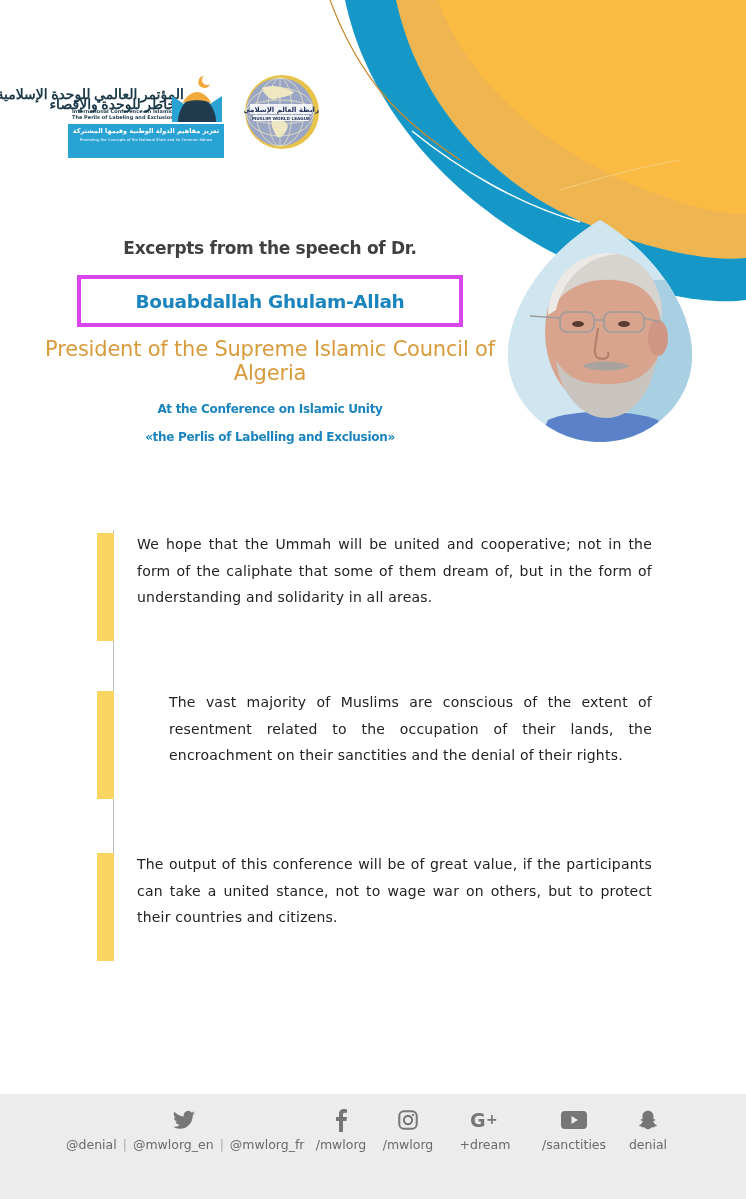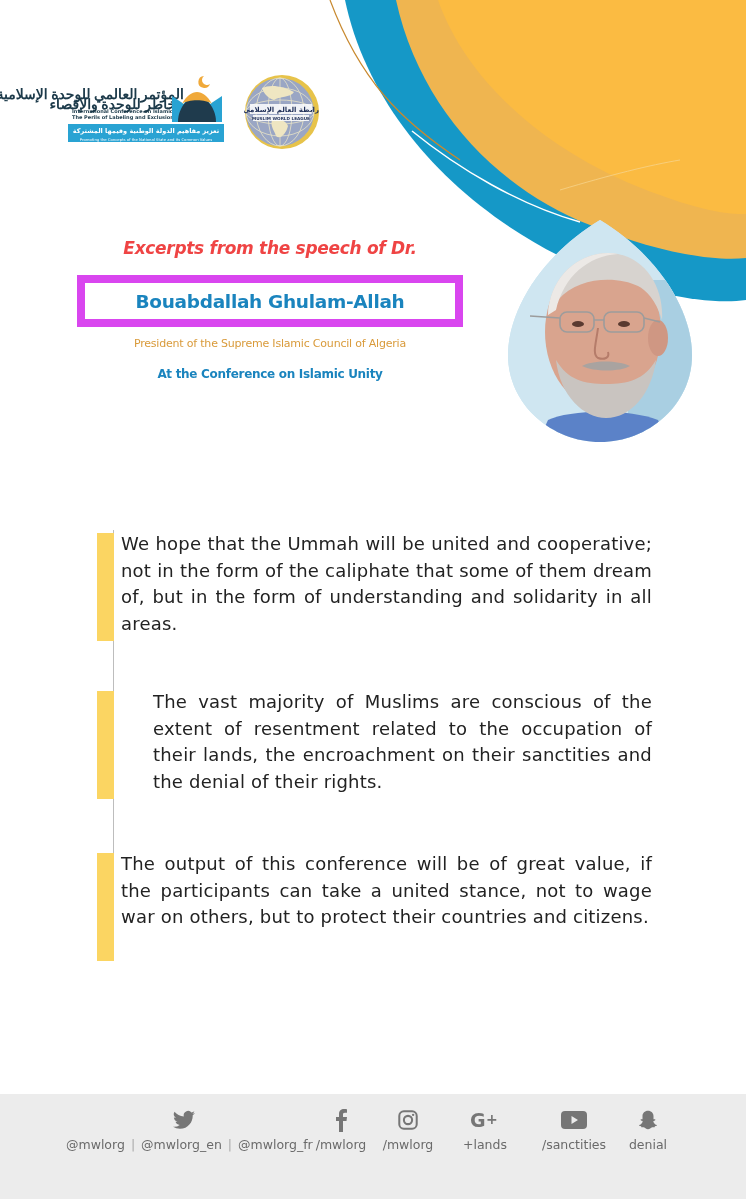--- a/index.html
+++ b/index.html
@@ -15,52 +15,52 @@
     }
     .conf-logo .arabic1 { top: 14px; }
     .conf-logo .arabic2 { top: 24px; }
     .conf-logo .en1, .conf-logo .en2 {
       position: absolute; left: 4px; font-size: 5px; font-weight: bold; color: #1c3a4a; white-space: nowrap;
     }
     .conf-logo .en1 { top: 36px; }
     .conf-logo .en2 { top: 42px; }
     .conf-logo .mosque { position: absolute; right: 0; top: 2px; width: 54px; height: 48px; }
     .conf-logo .band {
-      position: absolute; left: 0; top: 52px; width: 156px; height: 18px; background: #29a3d3;
+      position: absolute; left: 0; top: 52px; width: 156px; height: 34px; background: #29a3d3;
       color: #fff; text-align: center;
     }
     .conf-logo .band .ar { display: block; font-size: 6.5px; font-weight: bold; margin-top: 3px; direction: rtl; }
     .conf-logo .band .en { display: block; font-size: 3.8px; margin-top: 2px; white-space: nowrap; }
 
     .mwl-logo { position: absolute; left: 244px; top: 74px; width: 76px; height: 76px; }
 
     
     .header-block { position: absolute; left: 40px; top: 238px; width: 460px; text-align: center; }
-    .excerpts { font-family: "DejaVu Sans", sans-serif; font-weight: bold; font-size: 17px; color: #ef4444; letter-spacing: -0.3px; font-style: italic; }
+    .excerpts { font-family: "DejaVu Sans", sans-serif; font-weight: bold; font-size: 17px; color: #404040; letter-spacing: -0.3px; }
     .name-box {
-      margin: 17px auto 10px; width: 386px; height: 52px; border: 8px solid #d946ef;
+      margin: 17px auto 10px; width: 386px; height: 52px; border: 4px solid #d946ef;
       display: flex; align-items: center; justify-content: center;
     }
     .name-box span { font-weight: bold; font-size: 18.5px; color: #1a84be; letter-spacing: -0.3px; }
-    .title-line { margin-top: 10px; font-size: 11px; color: #d99a3a; letter-spacing: -0.2px; }
+    .title-line { margin-top: 10px; font-size: 21px; color: #d99a3a; letter-spacing: -0.2px; }
     .conference-line { margin-top: 10px; font-weight: bold; font-size: 12px; color: #1a84be; letter-spacing: -0.3px; line-height: 28px; }
 
     
     .portrait {
       position: absolute; left: 508px; top: 220px; width: 184px; height: 222px;
       clip-path: path('M92 0 C 150 35, 184 90, 184 135 C 184 185, 140 222, 92 222 C 44 222, 0 185, 0 135 C 0 90, 34 35, 92 0 Z');
       background: #c9e4f0; overflow: hidden;
     }
 
     
     .quotes-rule { position: absolute; left: 113px; top: 530px; width: 1px; height: 425px; background: #bdbdbd; }
     .quote { position: absolute; left: 97px; width: 555px; }
     .quote .bar { position: absolute; left: 0; top: 2px; width: 17px; background: #fbd562; }
     .quote p {
-      margin-left: 24px; font-family: "DejaVu Sans", sans-serif; font-size: 18px; line-height: 26.5px;
+      margin-left: 40px; font-family: "DejaVu Sans", sans-serif; font-size: 14px; line-height: 26.5px;
       color: #222; text-align: justify; letter-spacing: 0.2px;
     }
     .q1 { top: 531px; } .q1 .bar { height: 108px; }
     .q2 { top: 689px; padding-left: 32px; } .q2 .bar { height: 108px; }
     .q3 { top: 851px; } .q3 .bar { height: 108px; }
 
     
     .footer { position: absolute; left: 0; top: 1094px; width: 746px; height: 105px; background: #ececec; }
     .footer .item { position: absolute; top: 14px; text-align: center; color: #767676; }
     .footer .icon { display: block; height: 24px; margin: 0 auto; }
@@ -120,20 +120,21 @@
 </svg>
 
 <div class="header-block">
   <div class="excerpts">Excerpts from the speech of Dr.</div>
   <div class="name-box">
     <span>Bouabdallah Ghulam-Allah</span>
   </div>
   <div class="title-line">President of the Supreme Islamic Council of Algeria</div>
   <div class="conference-line">
     <div>At the Conference on Islamic Unity</div>
+    <div>«the Perlis of Labelling and Exclusion»</div>
   </div>
 </div>
 
 <div class="portrait">
   <svg width="184" height="222" viewBox="0 0 184 222">
     <rect width="184" height="222" fill="#cfe6f1"></rect>
     <rect x="120" y="60" width="64" height="162" fill="#a9cfe2"></rect>
 
     <path d="M40 200 C60 190, 120 188, 150 200 L160 222 L30 222 Z" fill="#5b82c8"></path>
 
@@ -177,21 +178,21 @@
   <p>The output of this conference will be of great value, if the participants can take a united stance, not to wage war on others, but to protect their countries and citizens.</p>
 </div>
 
 <div class="footer">
 
   <div class="item" style="left:66px; width:236px;">
     <svg class="icon" width="26" height="24" viewBox="0 0 24 24">
       <path fill="#767676" d="M23 5.1c-.8.4-1.7.6-2.6.7.9-.6 1.6-1.4 2-2.5-.9.5-1.9.9-2.9 1.1a4.5 4.5 0 0 0-7.7 4.1C8 8.3 4.7 6.5 2.5 3.8a4.5 4.5 0 0 0 1.4 6 4.5 4.5 0 0 1-2-.6v.1c0 2.2 1.5 4 3.6 4.4-.7.2-1.4.2-2 .1.6 1.8 2.2 3.1 4.2 3.1A9 9 0 0 1 1 18.7 12.8 12.8 0 0 0 7.9 20.7c8.3 0 12.8-6.9 12.8-12.8v-.6c.9-.6 1.6-1.4 2.3-2.2z"></path>
     </svg>
     <span class="label">
-      <a>@mwlorg</a><span class="sep">|</span><a>@mwlorg_en</a><span class="sep">|</span><a>@mwlorg_fr</a>
+      <a>@denial</a><span class="sep">|</span><a>@mwlorg_en</a><span class="sep">|</span><a>@mwlorg_fr</a>
     </span>
   </div>
 
   <div class="item" style="left:311px; width:60px;">
     <svg class="icon" width="14" height="24" viewBox="0 0 14 24">
       <path fill="#767676" d="M9 24V13h3.5l.5-4H9V6.6C9 5.5 9.3 4.8 11 4.8h2V1.2C12.6 1.1 11.4 1 10 1 7.1 1 5 2.8 5 6v3H2v4h3v11z"></path>
     </svg>
     <span class="label">/mwlorg</span>
   </div>
 
@@ -202,21 +203,21 @@
       <circle cx="17.6" cy="6.4" r="1.3" fill="#767676"></circle>
     </svg>
     <span class="label">/mwlorg</span>
   </div>
 
   <div class="item" style="left:452px; width:66px;">
     <svg class="icon" width="30" height="24" viewBox="0 0 30 24">
       <text x="0" y="19" font-family="DejaVu Sans, sans-serif" font-weight="bold" font-size="19" fill="#767676">G</text>
       <text x="16" y="16" font-family="DejaVu Sans, sans-serif" font-weight="bold" font-size="14" fill="#767676">+</text>
     </svg>
-    <span class="label">+lands</span>
+    <span class="label">+dream</span>
   </div>
 
   <div class="item" style="left:536px; width:76px;">
     <svg class="icon" width="28" height="24" viewBox="0 0 28 24">
       <rect x="1" y="3" width="26" height="18" rx="4" fill="#767676"></rect>
       <path d="M11.5 8 L18 12 L11.5 16 Z" fill="#ececec"></path>
     </svg>
     <span class="label">/sanctities</span>
   </div>
 

